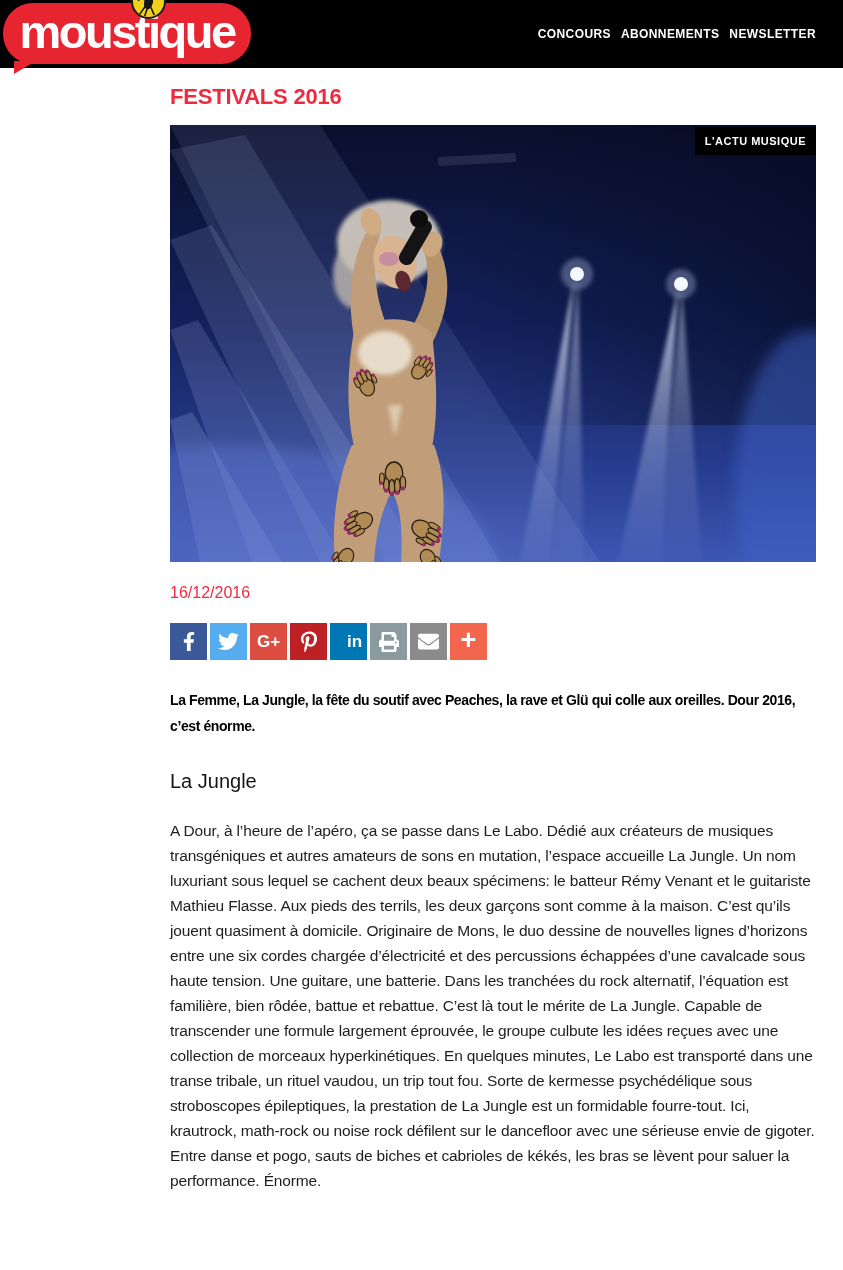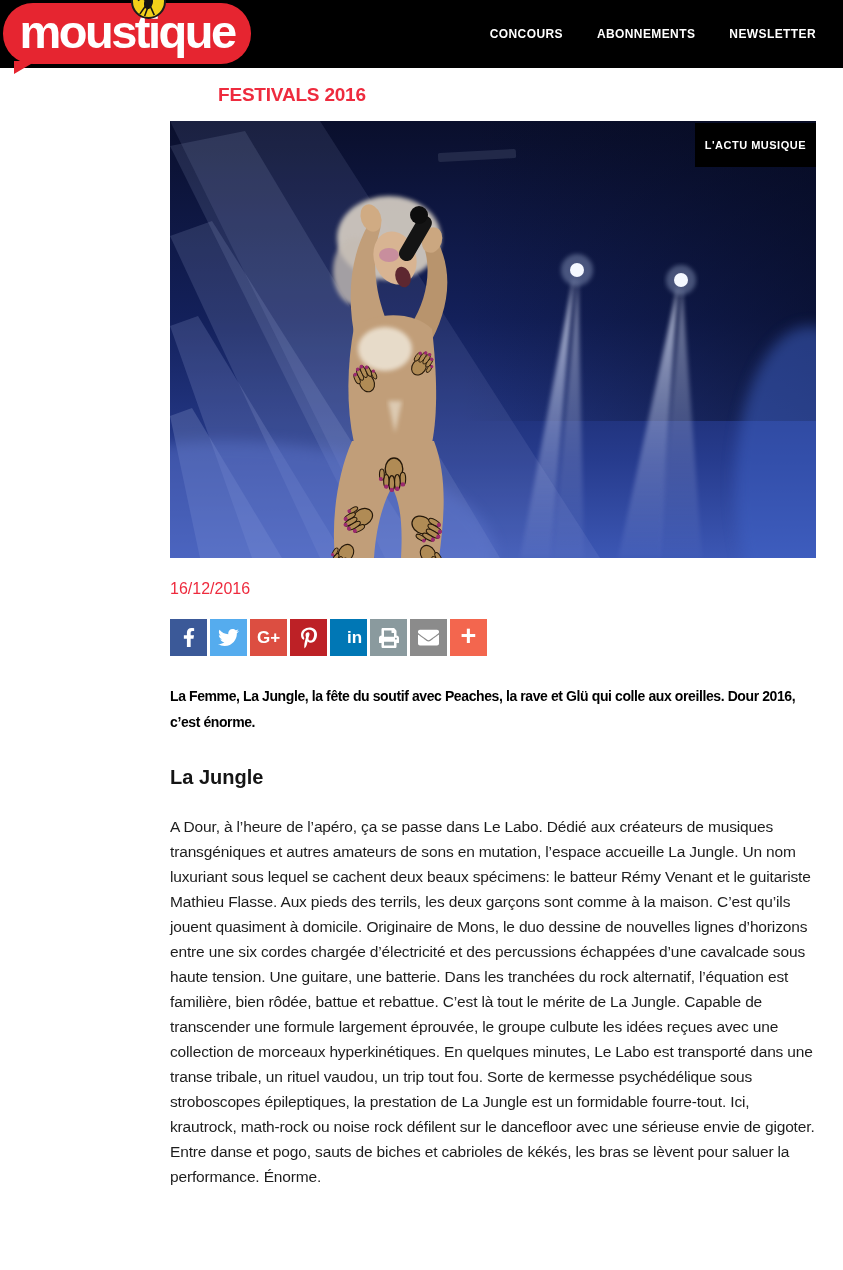--- a/index.html
+++ b/index.html
@@ -26,63 +26,63 @@
     color:#fff; font-weight:bold; font-size:47px; letter-spacing:-2.5px;
     line-height:1; padding-bottom:4px;
   }
   .mosquito-badge {
     position:absolute; left:131px; top:-16px; width:35px; height:35px;
     background:#f2d119; border:2px solid #1c1c1c; border-radius:50%;
     display:flex; align-items:flex-end; justify-content:center; overflow:hidden;
   }
   .main-nav {
     position:absolute; right:27px; top:0; height:68px;
-    display:flex; align-items:center; gap:34px;
+    display:flex; align-items:center; gap:10px;
   }
   .main-nav a {
     color:#fff; text-decoration:none; font-weight:bold; font-size:12px;
     letter-spacing:.4px; cursor:pointer;
   }
 
   
   .content { width:646px; margin-left:170px; }
   .category {
     display:inline-block; margin-top:16px; color:#ee2b3e;
-    font-weight:bold; font-size:19px; letter-spacing:-.2px; text-decoration:none;margin-left:48px;
+    font-weight:bold; font-size:22px; letter-spacing:-.2px; text-decoration:none;
   }
   h1.article-title {
     margin:7px 0 0; font-size:33px; line-height:36px; font-weight:bold;
     color:#141414; letter-spacing:-.8px;
   }
   h1.article-title span { display:block; }
 
   .hero { position:relative; width:646px; height:437px; margin-top:15px; background:#0c1335; }
   .hero svg { display:block; width:646px; height:437px; }
   .hero-badge {
     position:absolute; top:2px; right:0; background:#000; color:#fff;
-    font-size:11px; font-weight:bold; letter-spacing:.5px; padding:16px 10px;
+    font-size:11px; font-weight:bold; letter-spacing:.5px; padding:8px 10px;
   }
 
   .article-date { margin-top:22px; color:#ee2b3e; font-size:16px; }
 
   .share-row { display:flex; gap:3px; margin-top:21px; }
   .share-btn {
     width:37px; height:37px; border:0; padding:0; cursor:pointer;
     display:flex; align-items:center; justify-content:center;
     color:#fff; background:#777;
   }
   .share-btn svg { width:19px; height:19px; fill:#fff; }
   .share-btn .txt-glyph { font-weight:bold; font-size:17px; line-height:1; }
   .share-btn .plus-glyph { font-weight:bold; font-size:27px; line-height:1; margin-top:-2px; }
 
   .intro {
     margin:27px 0 0; font-size:14px; line-height:26px; font-weight:bold;
     color:#000000; letter-spacing:-.4px;
   }
-  h2.section-heading { margin:31px 0 0; font-size:20px; font-weight:bold; color:#141414; }
+  h2.section-heading { margin:31px 0 0; font-size:20px; font-weight:normal; color:#141414; }
   .body-text {
     margin:25px 0 0; font-size:15.5px; line-height:25px; color:#1d1d1d;
     letter-spacing:-.15px;
   }
 </style>
 </head>
 <body>
 
 <header class="site-header">
   <div class="logo-bubble" style="background: rgb(230, 37, 48);">

